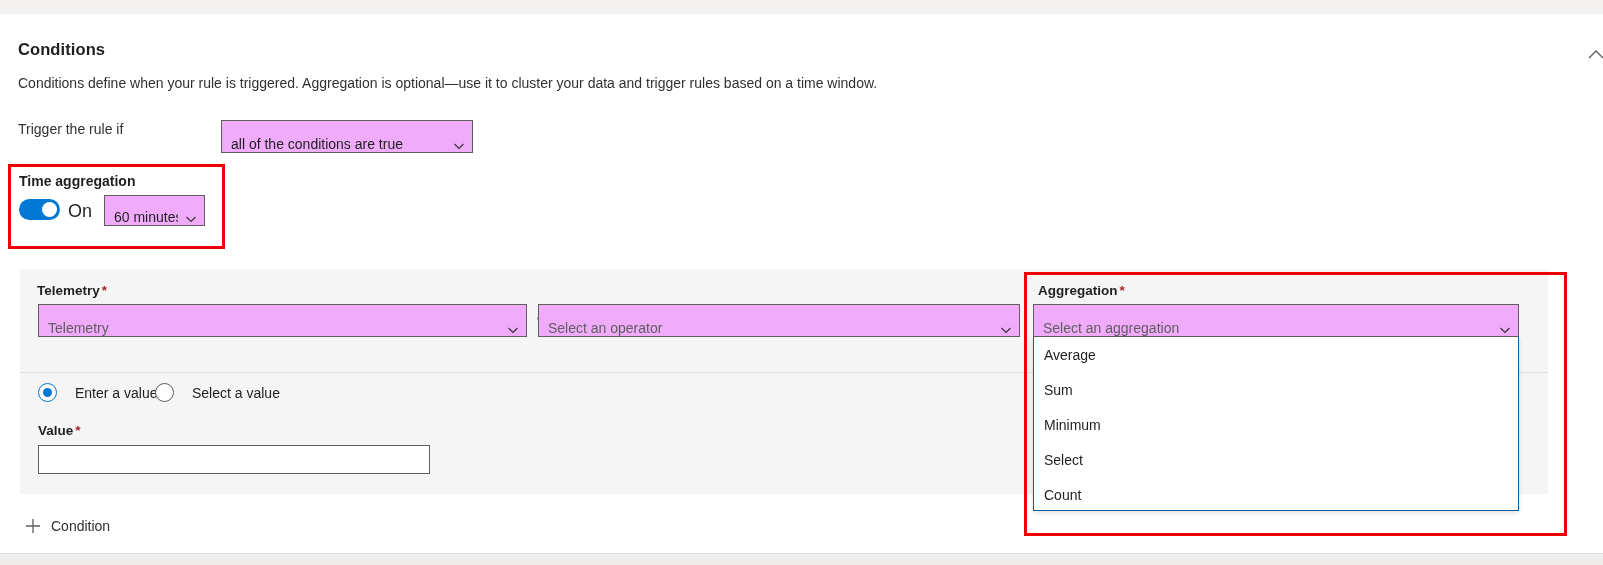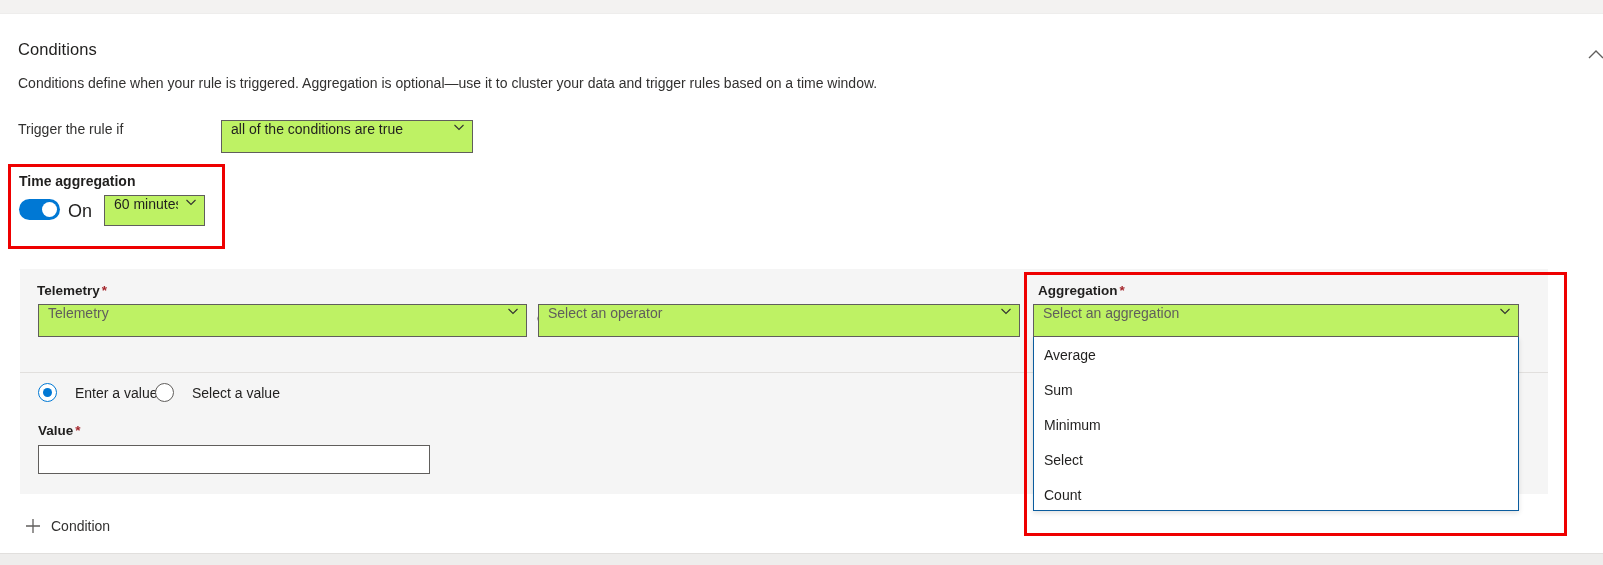--- a/index.html
+++ b/index.html
@@ -49,21 +49,21 @@
     height: 539px;
     background: #ffffff;
     box-sizing: border-box;
   }
 
   
   .section-title {
     position: absolute;
     left: 18px; top: 26px;
     font-size: 16.5px;
-    font-weight: 400;
+    font-weight: 700;
     color: #201f1e;
     letter-spacing: 0.1px;
   }
   .section-desc {
     position: absolute;
     left: 18px; top: 61px;
     font-size: 14px;
     font-weight: 400;
     color: #323130;
     white-space: nowrap;
@@ -79,24 +79,24 @@
   
   .trigger-label {
     position: absolute;
     left: 18px; top: 107px;
     font-size: 14px;
     color: #323130;
   }
   .dropdown {
     position: absolute;
     box-sizing: border-box;
-    background: #bef264;
+    background: #f0abfc;
     border: 1px solid #605e5c;
     display: flex;
-    align-items: flex-start;
+    align-items: flex-end;
     cursor: pointer;
   }
   .dropdown .dd-text {
     font-size: 14px;
     color: #201f1e;
     padding-left: 9px;
     flex: 1;
     overflow: hidden;
     white-space: nowrap;
   }

